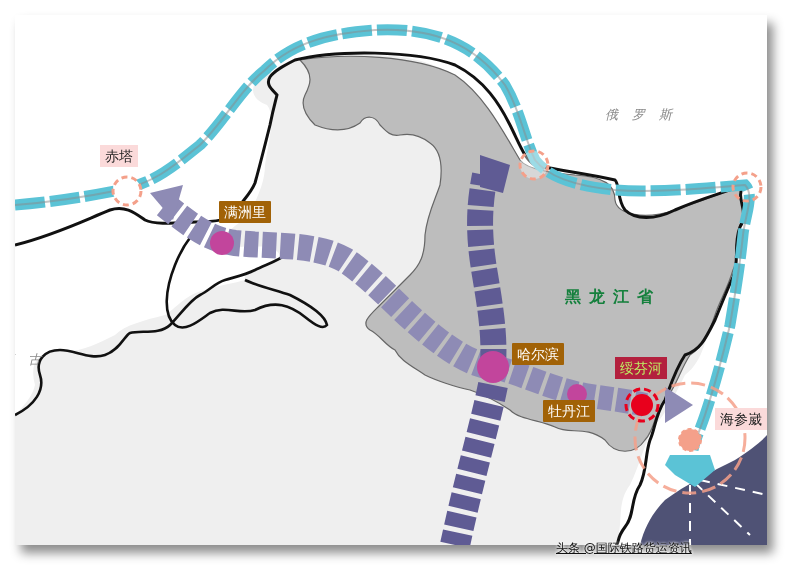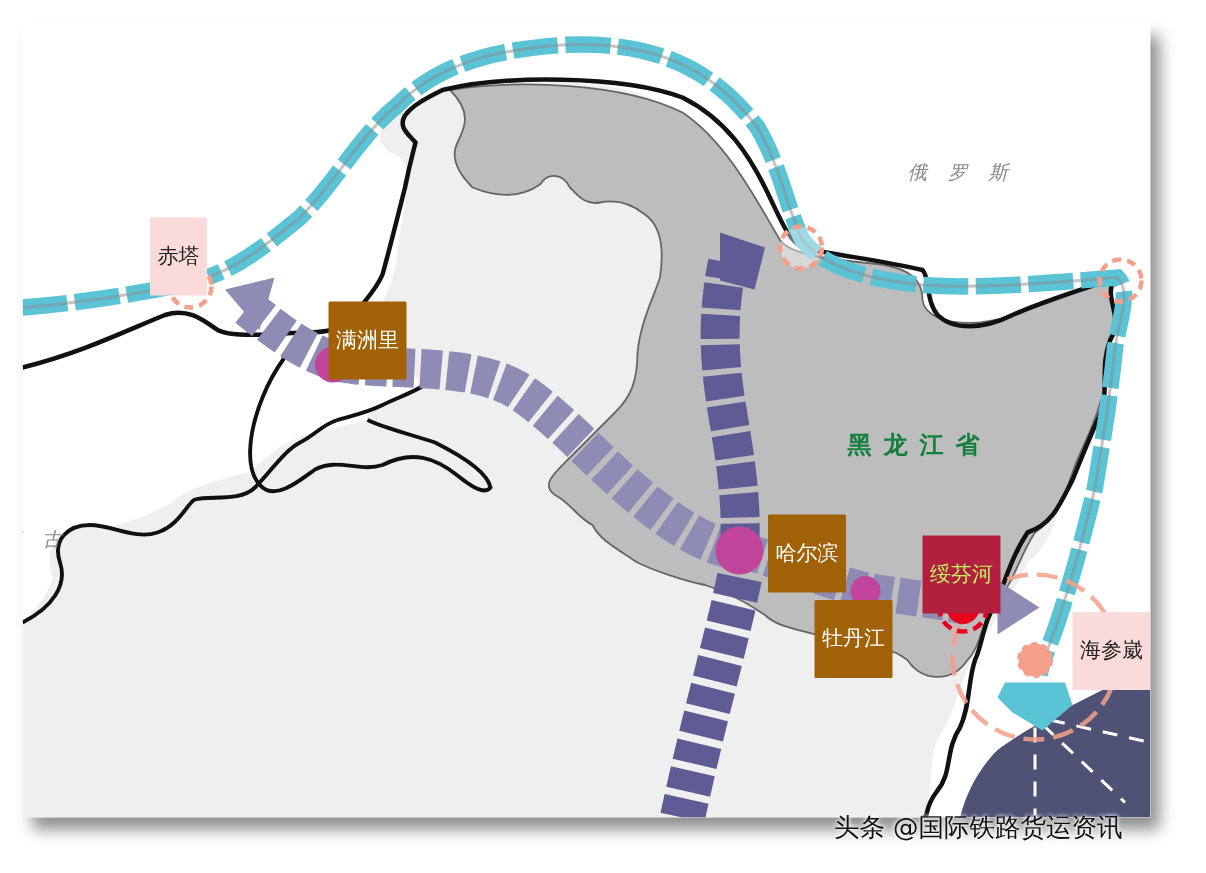--- a/index.html
+++ b/index.html
@@ -7,35 +7,36 @@
       width: 804px; height: 582px; background: #ffffff; position: relative; overflow: hidden;
       font-family: "DejaVu Sans", sans-serif;
     }
     .card {
       position: absolute; left: 15px; top: 15px; width: 752px; height: 530px;
       background: #ffffff; overflow: hidden;
       box-shadow: 6px 8px 10px rgba(0,0,0,0.45);
     }
     svg.map { position: absolute; left: 0; top: 0; }
     .lbl {
-      position: absolute; font-size: 14px; line-height: 20px; padding: 16px 5px; white-space: nowrap;
+      position: absolute; font-size: 14px; line-height: 20px; padding: 1px 5px; white-space: nowrap;
       font-family: "DejaVu Sans", sans-serif;
     }
     .lbl.dark { background: #a16207; color: #ffffff; border-radius: 1px; }
     .lbl.pink { background: #fbdada; color: #222222; }
     .lbl.red { background: #b3203e; color: #bef264; }
     .country {
       position: absolute; font-size: 13px; color: #8a8a8a; letter-spacing: 14px; font-style: italic;
     }
     .province {
       position: absolute; font-size: 16px; color: #15803d; letter-spacing: 8px; font-weight: bold;
     }
     .watermark {
-      position: absolute; left: 556px; top: 540px; font-size: 17px; color: #111;
+      position: absolute; left: 556px; top: 540px; font-size: 12px; color: #111;
       text-shadow: 0 0 3px #fff, 0 0 3px #fff;
+      text-decoration: underline;
     }
   </style>
 </head>
 <body>
 
 <div class="card">
   <svg class="map" width="752" height="530" viewBox="0 0 752 530">
 
     <path d="M240,68 C238,60 255,55 262,58 C272,45 300,40 340,40 C400,38 440,50 470,90 C490,115 500,140 510,150 C520,160 540,158 560,160 C590,162 600,170 600,185 C602,200 630,205 660,195 C690,185 715,175 728,170 C720,185 735,195 725,210 C720,225 725,240 718,255 C715,270 705,280 700,300 C690,320 690,345 670,360 C660,380 650,400 640,410 C630,425 625,450 615,470 C600,490 610,510 600,530 L0,530 L0,400 C10,390 18,380 20,370 C15,350 20,340 40,335 C60,340 80,330 100,320 C110,310 130,305 150,300 C165,290 170,280 190,275 C205,270 220,268 230,265 C225,255 265,250 265,240 C255,225 245,235 235,230 C225,233 210,235 200,225 C210,220 220,210 235,200 C240,185 250,170 250,150 C255,120 260,100 252,90 C240,85 235,78 240,68 Z" fill="#efefef"></path>
 

